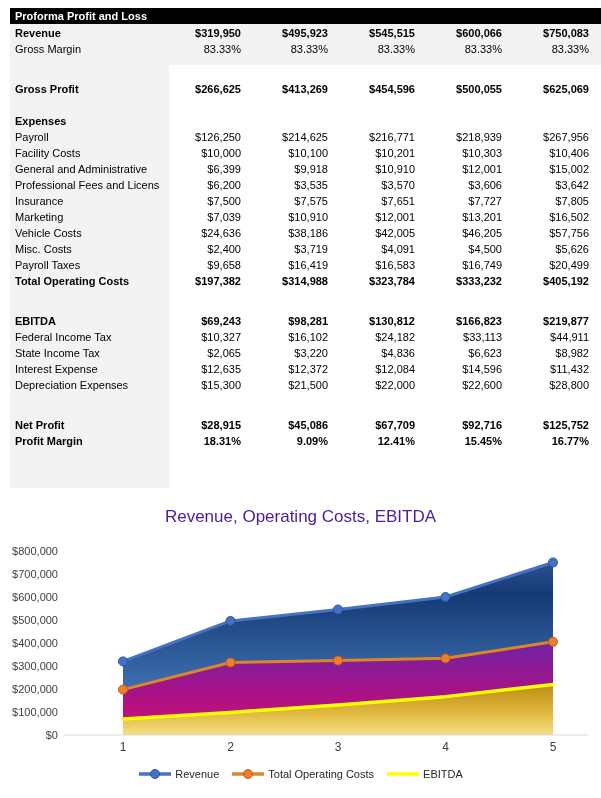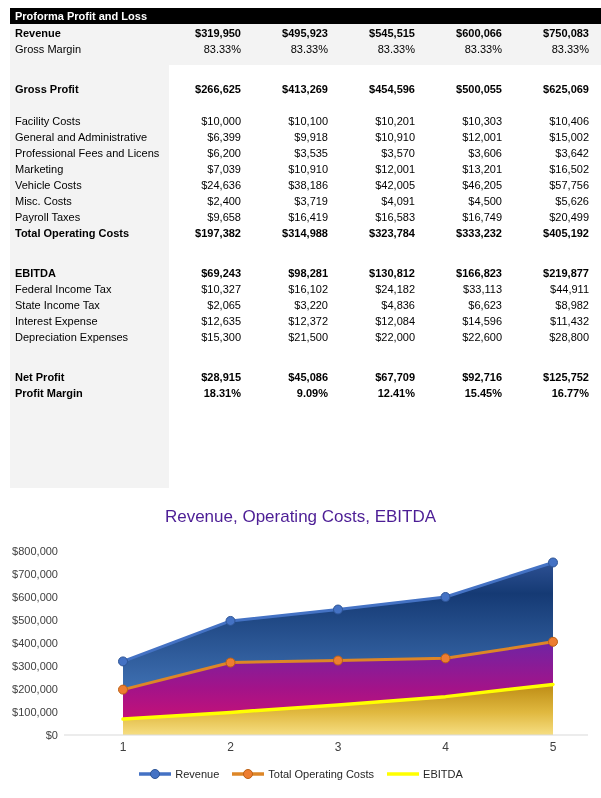--- a/index.html
+++ b/index.html
@@ -102,20 +102,36 @@
           <td class="label">Gross Profit</td>
           <td class="val">$266,625</td>
           <td class="val">$413,269</td>
           <td class="val">$454,596</td>
           <td class="val">$500,055</td>
           <td class="val">$625,069</td>
         </tr>
         <tr class="spacer">
           <td colspan="6" style="height: 16px;"></td>
         </tr>
+        <tr class="bold">
+          <td class="label">Expenses</td>
+          <td class="val"></td>
+          <td class="val"></td>
+          <td class="val"></td>
+          <td class="val"></td>
+          <td class="val"></td>
+        </tr>
+        <tr>
+          <td class="label">Payroll</td>
+          <td class="val">$126,250</td>
+          <td class="val">$214,625</td>
+          <td class="val">$216,771</td>
+          <td class="val">$218,939</td>
+          <td class="val">$267,956</td>
+        </tr>
         <tr>
           <td class="label">Facility Costs</td>
           <td class="val">$10,000</td>
           <td class="val">$10,100</td>
           <td class="val">$10,201</td>
           <td class="val">$10,303</td>
           <td class="val">$10,406</td>
         </tr>
         <tr>
           <td class="label">General and Administrative</td>
@@ -125,20 +141,28 @@
           <td class="val">$12,001</td>
           <td class="val">$15,002</td>
         </tr>
         <tr>
           <td class="label">Professional Fees and Licensure</td>
           <td class="val">$6,200</td>
           <td class="val">$3,535</td>
           <td class="val">$3,570</td>
           <td class="val">$3,606</td>
           <td class="val">$3,642</td>
+        </tr>
+        <tr>
+          <td class="label">Insurance</td>
+          <td class="val">$7,500</td>
+          <td class="val">$7,575</td>
+          <td class="val">$7,651</td>
+          <td class="val">$7,727</td>
+          <td class="val">$7,805</td>
         </tr>
         <tr>
           <td class="label">Marketing</td>
           <td class="val">$7,039</td>
           <td class="val">$10,910</td>
           <td class="val">$12,001</td>
           <td class="val">$13,201</td>
           <td class="val">$16,502</td>
         </tr>
         <tr>

